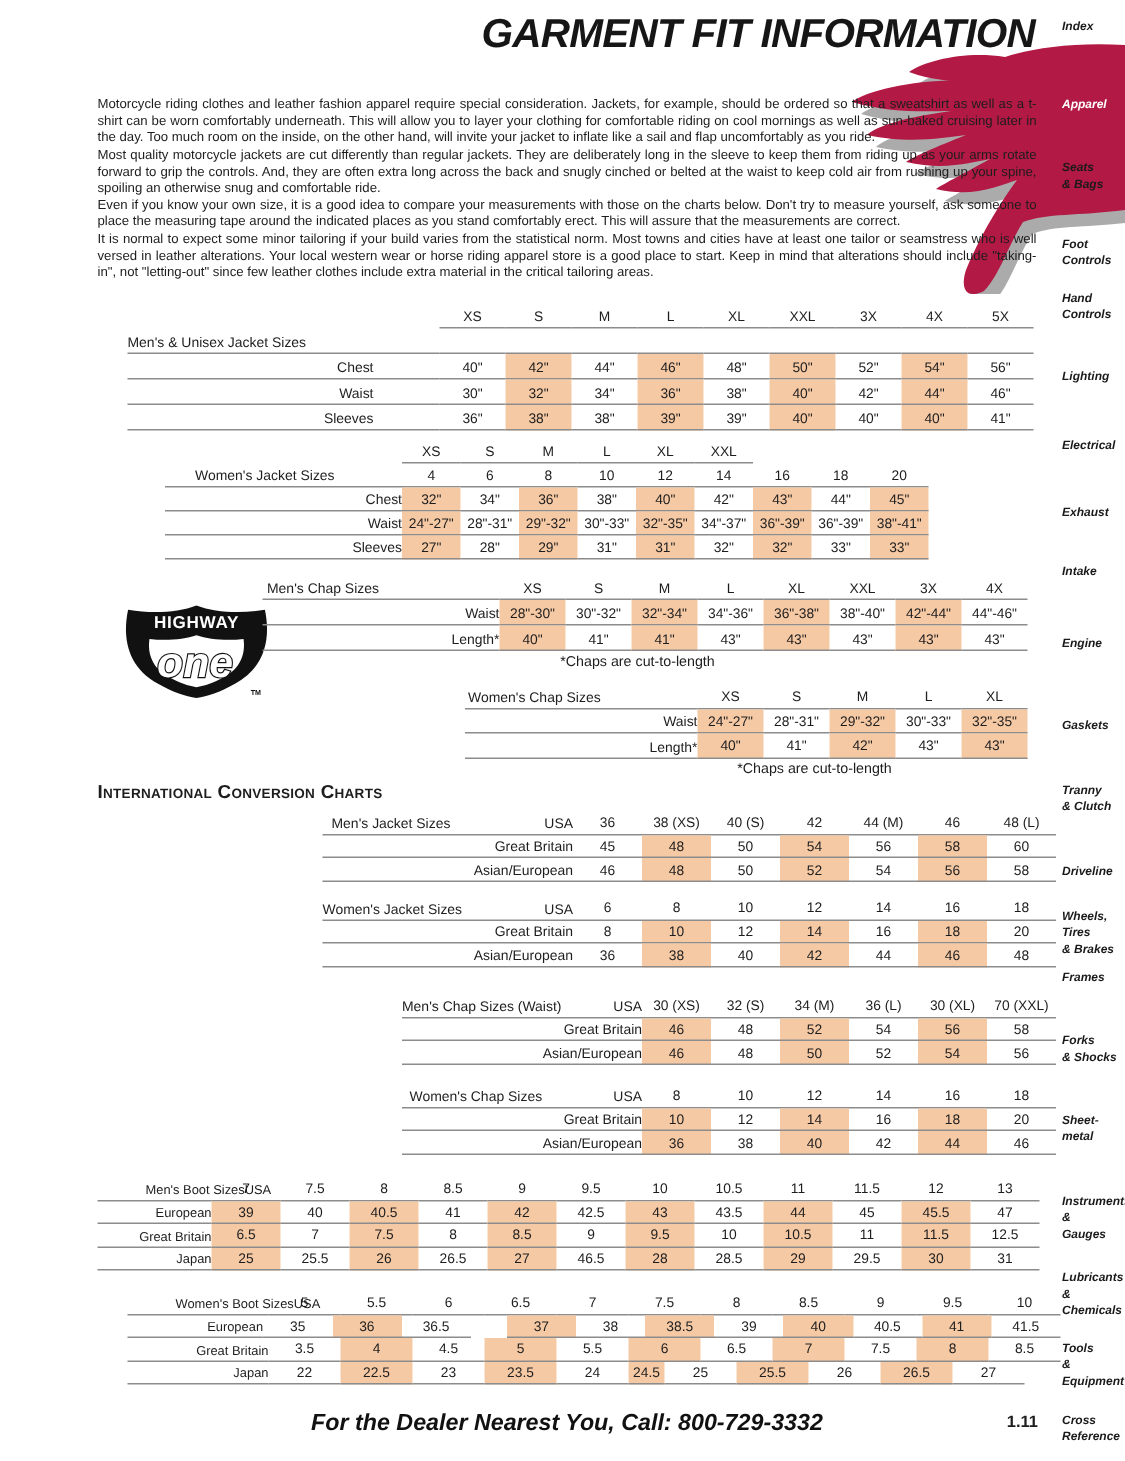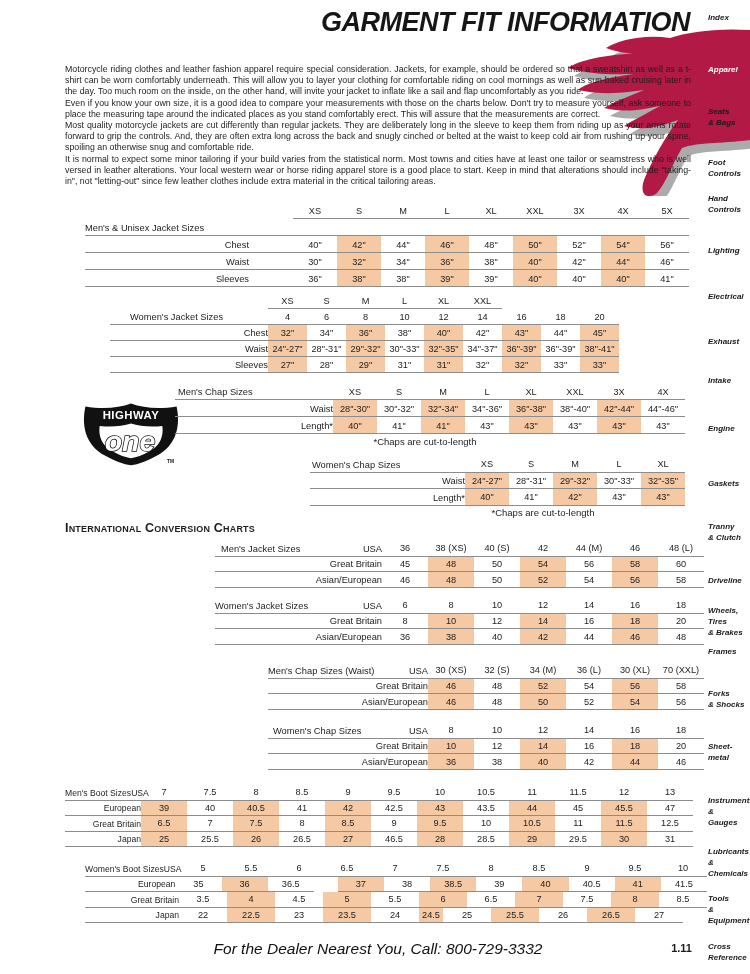--- a/index.html
+++ b/index.html
@@ -23,34 +23,34 @@
   #logo{position:absolute;left:74px;top:400px;width:114px;height:68px;}
   
   #conv-heading{position:absolute;left:65px;top:521px;font-variant:small-caps;font-weight:bold;
                 font-size:12.5px;letter-spacing:0.2px;}
   
   .sizetable{position:absolute;}
   .trow{display:flex;}
   .lcell{display:flex;align-items:flex-end;padding-bottom:2px;box-sizing:border-box;}
   .lcell.bb, .ccell.bb{border-bottom:1px solid var(--line);}
   .lmain{font-size:9.3px;white-space:nowrap;}
-  .lmain.sm{font-size:8.6px;}
+  .lmain.sm{font-size:8.6px;margin-left:32px;}
   .l2{font-size:9.3px;white-space:nowrap;margin-left:auto;}
   .l2.sm{font-size:8.6px;}
   .ccell{display:flex;align-items:flex-end;justify-content:center;font-size:9.2px;
          padding-bottom:2px;box-sizing:border-box;line-height:1;}
   .ccell.hl{background:var(--hl);}
   .tnote{position:absolute;font-size:9.5px;text-align:center;}
   
   .sb-item{position:absolute;left:708px;width:44px;font-size:8px;font-weight:bold;font-style:italic;
            line-height:11px;white-space:pre-line;color:#1a1a1a;cursor:pointer;}
   .sb-item.white{color:#ffffff;}
   
   #footer{position:absolute;left:65px;top:940px;width:626px;text-align:center;
-          font-size:15.5px;font-weight:normal;font-style:italic;color:#111;}
+          font-size:15.5px;font-weight:bold;font-style:italic;color:#111;}
   #pagenum{position:absolute;right:58px;top:942px;font-size:11px;font-weight:bold;}
 </style>
 </head>
 <body>
 
 <div id="page">
 
   <div id="title">GARMENT FIT INFORMATION</div>
 
   <svg id="flame" viewBox="0 0 202 172" aria-hidden="true">
@@ -63,22 +63,22 @@
     </g>
     <path fill="#b31945" d="M202,6 C168,4 140,8 122,14 C96,10 70,16 58,24 C74,30 88,30 100,30
       C66,28 30,36 20,44 C48,52 70,50 86,50 C56,54 36,60 30,66 C58,72 80,68 96,66
       C76,74 62,80 56,84 C82,90 100,84 112,82 C94,92 82,98 76,102 C100,108 118,100 130,96
       C118,112 104,136 96,156 C92,168 96,176 108,170 C118,160 124,140 134,124
       C150,118 170,120 202,116 Z"></path>
   </svg>
 
   <div id="intro">
       <p>Motorcycle riding clothes and leather fashion apparel require special consideration. Jackets, for example, should be ordered so that a sweatshirt as well as a t-shirt can be worn comfortably underneath. This will allow you to layer your clothing for comfortable riding on cool mornings as well as sun-baked cruising later in the day. Too much room on the inside, on the other hand, will invite your jacket to inflate like a sail and flap uncomfortably as you ride.</p>
+      <p>Most quality motorcycle jackets are cut differently than regular jackets. They are deliberately long in the sleeve to keep them from riding up as your arms rotate forward to grip the controls. And, they are often extra long across the back and snugly cinched or belted at the waist to keep cold air from rushing up your spine, spoiling an otherwise snug and comfortable ride.</p>
       <p>Even if you know your own size, it is a good idea to compare your measurements with those on the charts below. Don't try to measure yourself, ask someone to place the measuring tape around the indicated places as you stand comfortably erect. This will assure that the measurements are correct.</p>
-      <p>Most quality motorcycle jackets are cut differently than regular jackets. They are deliberately long in the sleeve to keep them from riding up as your arms rotate forward to grip the controls. And, they are often extra long across the back and snugly cinched or belted at the waist to keep cold air from rushing up your spine, spoiling an otherwise snug and comfortable ride.</p>
       <p>It is normal to expect some minor tailoring if your build varies from the statistical norm. Most towns and cities have at least one tailor or seamstress who is well versed in leather alterations. Your local western wear or horse riding apparel store is a good place to start. Keep in mind that alterations should include "taking-in", not "letting-out" since few leather clothes include extra material in the critical tailoring areas.</p>
     </div>
 
   <svg id="logo" viewBox="0 0 120 70" aria-hidden="true">
     <path fill="#111" d="M60,3 C47,8 29,9 12,6 C8,25 11,46 33,58 C44,64 52,67 60,68
       C68,67 76,64 87,58 C109,46 112,25 108,6 C91,9 73,8 60,3 Z"></path>
     <path fill="#fff" d="M60,24 C51,27 38,28 27,26.5 C25.5,37 29,47 41,53.5 C48,57.5 54,59.5 60,60.5
       C66,59.5 72,57.5 79,53.5 C91,47 94.5,37 93,26.5 C82,28 69,27 60,24 Z"></path>
     <text x="60" y="19" text-anchor="middle" fill="#fff" font-family="Liberation Sans, sans-serif" font-size="12" font-weight="bold" letter-spacing="0.5">HIGHWAY</text>
     <text x="59" y="53" text-anchor="middle" fill="#fff" stroke="#111" stroke-width="1.6" paint-order="stroke" font-family="Liberation Sans, sans-serif" font-size="30" font-weight="bold" font-style="italic">one</text>

